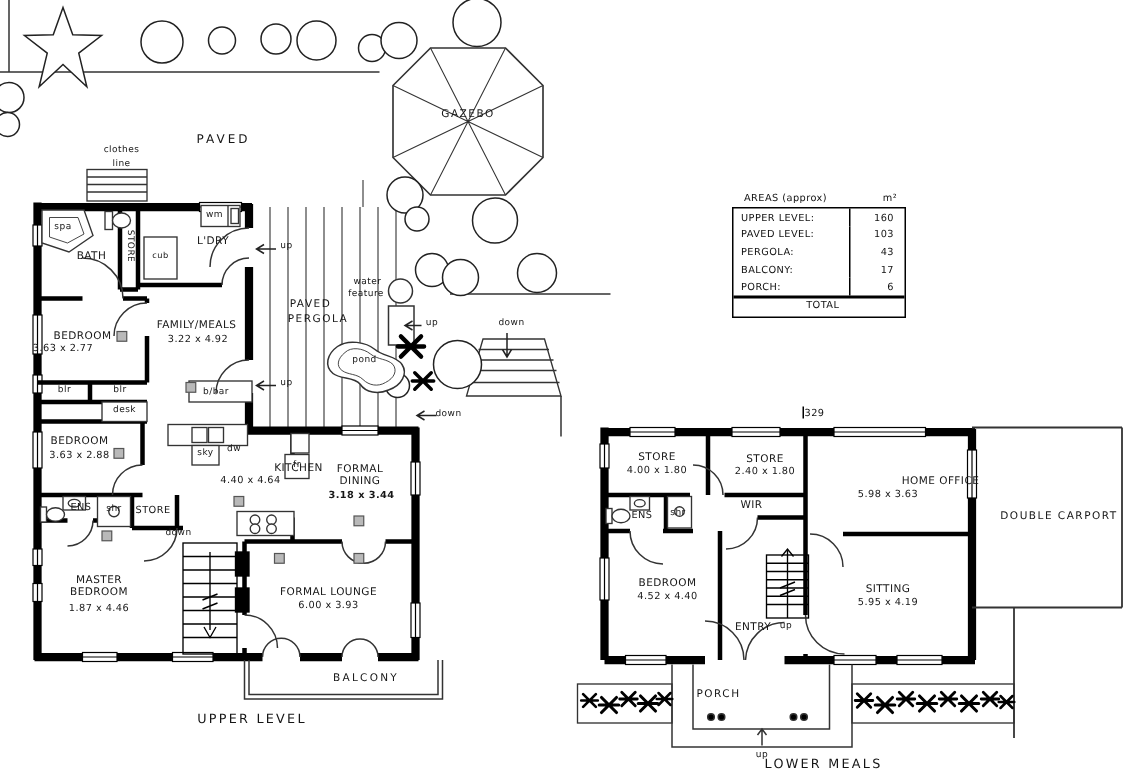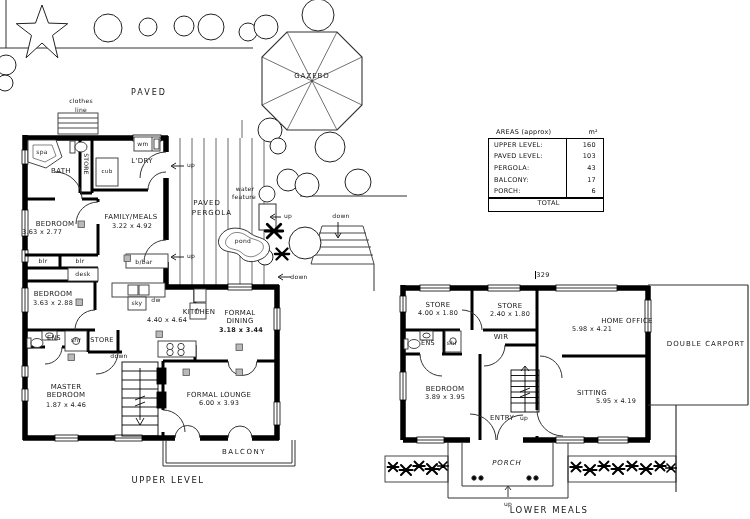--- a/index.html
+++ b/index.html
@@ -405,28 +405,28 @@
 <div class="lbl dims" style="left:219px;top:404px;">6.00 x 3.93</div>
 <div class="lbl" style="left:231px;top:452px;letter-spacing:1.5px;padding-left:26px;">BALCONY</div>
 <div class="lbl tiny" style="left:119px;top:356px;">down</div>
 <div class="lbl big" style="left:168px;top:481px;">UPPER LEVEL</div>
 
 <div class="lbl" style="left:438px;top:305px;">STORE</div>
 <div class="lbl dims" style="left:438px;top:314px;">4.00 x 1.80</div>
 <div class="lbl" style="left:510px;top:306px;">STORE</div>
 <div class="lbl dims" style="left:510px;top:315px;">2.40 x 1.80</div>
 <div class="lbl" style="left:592px;top:321px;margin-left:35px;">HOME OFFICE</div>
-<div class="lbl dims" style="left:592px;top:330px;">5.98 x 4.21</div>
+<div class="lbl dims" style="left:592px;top:330px;">5.98 x 3.63</div>
 <div class="lbl dims" style="left:428px;top:344px;">ENS</div>
 <div class="lbl tiny" style="left:452px;top:343px;">shr</div>
 <div class="lbl" style="left:501px;top:337px;">WIR</div>
 <div class="lbl" style="left:445px;top:389px;">BEDROOM</div>
-<div class="lbl dims" style="left:445px;top:398px;">3.89 x 3.95</div>
+<div class="lbl dims" style="left:445px;top:398px;">4.52 x 4.40</div>
 <div class="lbl" style="left:592px;top:393px;">SITTING</div>
-<div class="lbl dims" style="left:592px;top:402px;margin-left:24px;">5.95 x 4.19</div>
+<div class="lbl dims" style="left:592px;top:402px;">5.95 x 4.19</div>
 <div class="lbl" style="left:502px;top:418px;">ENTRY</div>
 <div class="lbl tiny" style="left:524px;top:418px;">up</div>
-<div class="lbl" style="left:507px;top:463px;letter-spacing:1px;font-style:italic;">PORCH</div>
+<div class="lbl" style="left:479px;top:463px;letter-spacing:1px;">PORCH</div>
 <div class="lbl tiny" style="left:508px;top:504px;">up</div>
 <div class="lbl" style="left:706px;top:344px;letter-spacing:1px;">DOUBLE CARPORT</div>
 <div class="lbl big" style="left:549px;top:511px;">LOWER MEALS</div>
 
 </div>
 
 </body></html>

